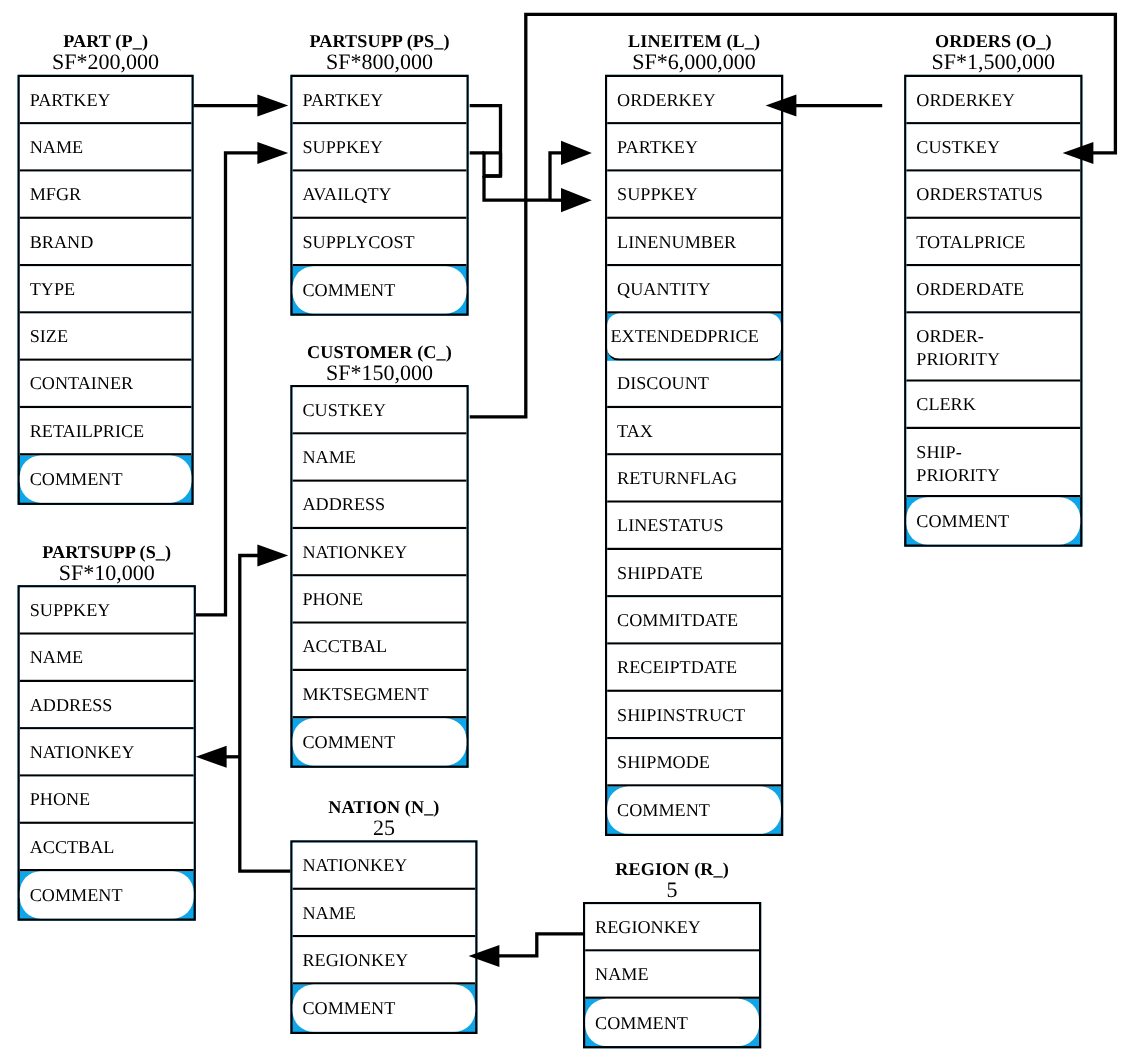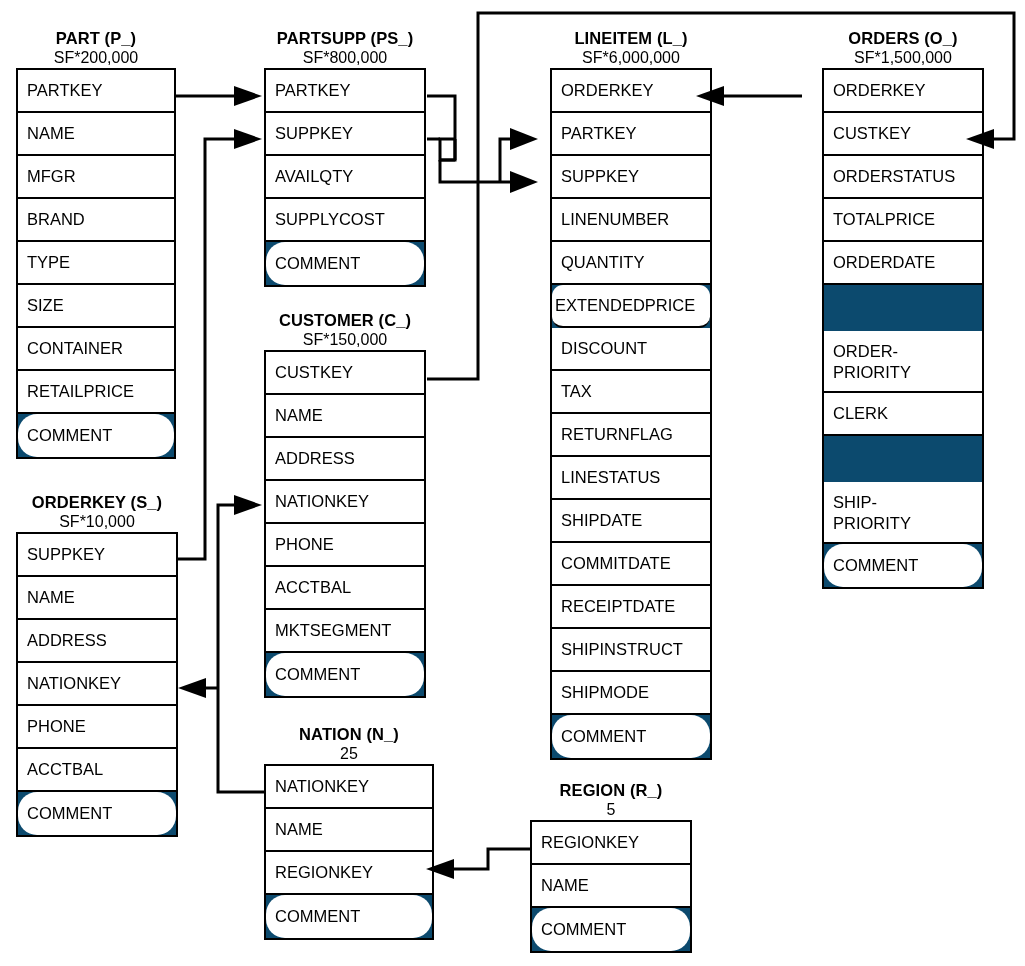--- a/index.html
+++ b/index.html
@@ -1,50 +1,50 @@
 <!DOCTYPE html>
 <html><head>
 <meta charset="utf-8">
 <style>
   html,body{margin:0;padding:0;background:#ffffff;}
   body{
     width:1025px;height:966px;position:relative;overflow:hidden;
     font-family:"Liberation Sans", sans-serif;
     color:#000000;
   }
-  #diagram{position:absolute;left:0;top:0;width:1025px;height:966px;}
+  #diagram{position:absolute;left:0;top:0;width:1025px;height:966px;font-family:Liberation Serif, serif;}
 
   .table-group{position:absolute;}
 
   .tbl-title{
     font-weight:bold;font-size:16.5px;text-align:center;
     line-height:20px;letter-spacing:0.1px;white-space:nowrap;
   }
   .tbl-card{
-    font-size:16px;text-align:center;line-height:19px;white-space:nowrap;
+    font-size:20px;text-align:center;line-height:19px;white-space:nowrap;
   }
   .tbl-box{
     border:2.5px solid #000;
     box-sizing:border-box;
-    background:#0c4a6e;
+    background:#0ea5e9;
     margin-top:1px;
   }
   .fld{
     box-sizing:border-box;
     border-bottom:2.2px solid #000;
     font-size:16.5px;
     padding:0 0 0 9px;
     display:flex;align-items:center;
     white-space:nowrap;
     overflow:visible;
     background:#fff;
   }
   .fld:last-child{border-bottom:none;border-radius:19px;}
   .fld.h1{height:43px;}
-  .fld.h2{height:62px;margin-top:46px;}
+  .fld.h2{height:62px;}
   .fld .two-line{display:block;line-height:21px;padding-top:1px;}
 
   svg.wires{position:absolute;left:0;top:0;width:1025px;height:966px;
             overflow:visible;pointer-events:none;}
   svg.wires path,svg.wires line{stroke:#000;stroke-width:3;fill:none;}
   svg.wires polygon{fill:#000;}
 </style>
 </head>
 <body>
 
@@ -60,21 +60,21 @@
       <div class="fld h1">BRAND</div>
       <div class="fld h1">TYPE</div>
       <div class="fld h1">SIZE</div>
       <div class="fld h1">CONTAINER</div>
       <div class="fld h1">RETAILPRICE</div>
       <div class="fld h1">COMMENT</div>
     </div>
   </div>
 
   <div class="table-group" style="left:16px;top:492px;width:162px;">
-    <div class="tbl-title">ORDERKEY (S_)</div>
+    <div class="tbl-title">PARTSUPP (S_)</div>
     <div class="tbl-card">SF*10,000</div>
     <div class="tbl-box">
       <div class="fld h1">SUPPKEY</div>
       <div class="fld h1">NAME</div>
       <div class="fld h1">ADDRESS</div>
       <div class="fld h1">NATIONKEY</div>
       <div class="fld h1">PHONE</div>
       <div class="fld h1">ACCTBAL</div>
       <div class="fld h1">COMMENT</div>
     </div>

